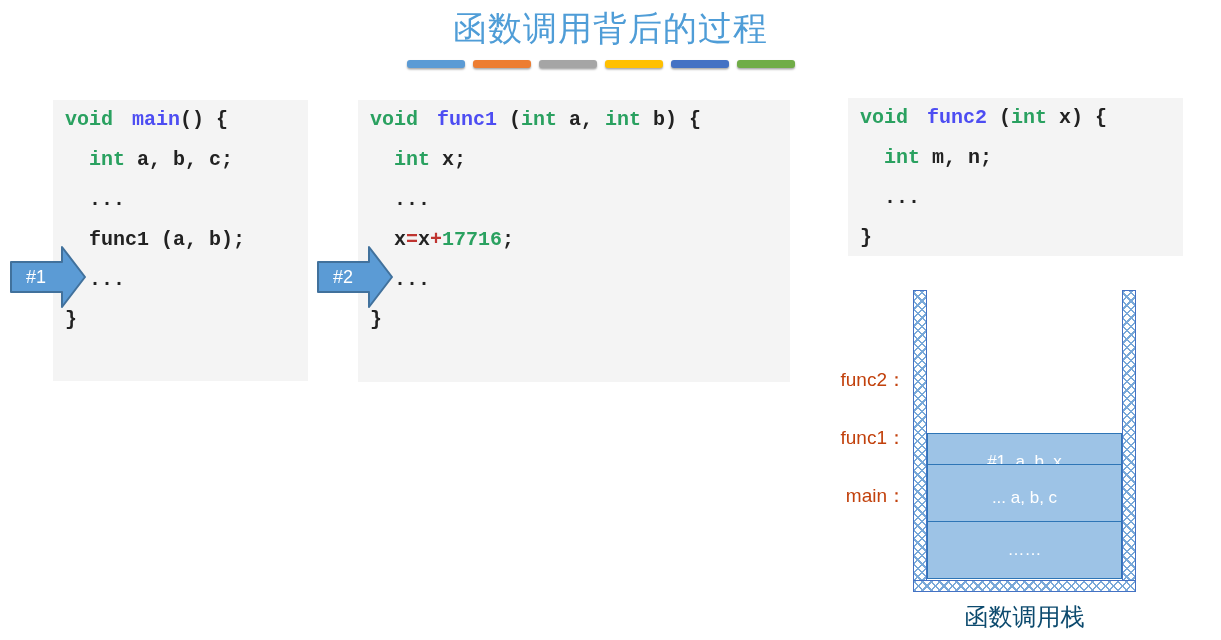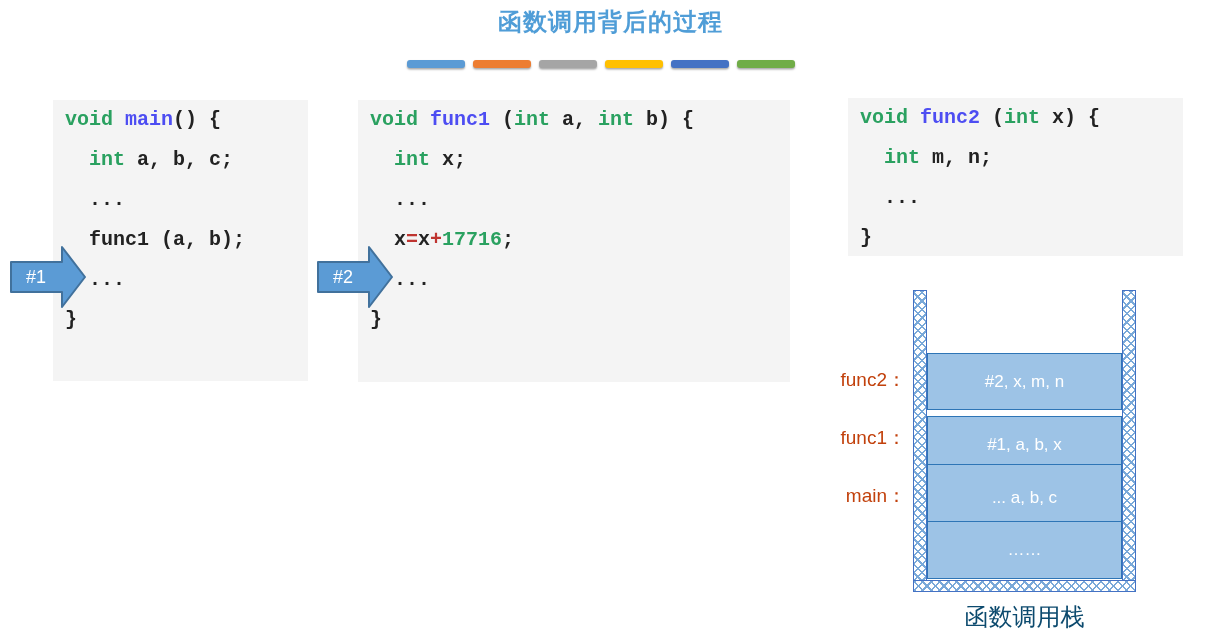--- a/index.html
+++ b/index.html
@@ -10,32 +10,32 @@
     --wall_border:#4472c4; --wall_pattern:#79a9d9;
   }
   *{margin:0;padding:0;box-sizing:border-box;}
   html,body{width:1221px;height:640px;background:#ffffff;overflow:hidden;
     font-family:"Liberation Sans",sans-serif;}
   .abs{position:absolute;}
   #slide{position:relative;width:1221px;height:640px;background:#fff;}
 
   
   #title{left:0;top:6px;width:1221px;text-align:center;
-    font-size:24px;font-weight:bold;color:var(--title);
+    font-size:34px;font-weight:normal;color:var(--title);
     font-family:"Liberation Serif",serif;letter-spacing:1px;}
   
   #bars{left:407px;top:60px;display:flex;gap:8px;}
   .bar{width:58px;height:8px;border-radius:3px;box-shadow:0 1.5px 2px rgba(0,0,0,0.35);}
 
   
   .code-panel{background:var(--code_bg);font-family:"Liberation Mono","DejaVu Sans Mono",monospace;
     font-weight:bold;font-size:20px;color:var(--code_text);padding:0 0 0 12px;}
   .code-line{height:40px;line-height:40px;white-space:pre;}
   .tok-kw{color:var(--code_keyword);margin-top:8px;}
-  .tok-fn{color:var(--code_function);}
+  .tok-fn{color:var(--code_function);margin-left:7px;}
   .tok-op{color:var(--code_operator);}
   .tok-num{color:var(--code_number);}
   .tok-pl{color:var(--code_text);}
   #code-main {left:53px; top:100px;width:255px;height:281px;}
   #code-func1{left:358px;top:100px;width:432px;height:282px;}
   #code-func2{left:848px;top:98px; width:335px;height:158px;}
 
   
   .step-arrow{width:76px;height:62px;}
   .step-arrow svg{display:block;width:76px;height:62px;}
@@ -51,21 +51,21 @@
       repeating-linear-gradient(45deg,  var(--wall_pattern) 0 1.6px, transparent 1.6px 6px),
       repeating-linear-gradient(135deg, var(--wall_pattern) 0 1.6px, transparent 1.6px 6px);
     border:1.5px solid var(--wall_border);}
   #wall-left {left:913px; top:290px;width:14px; height:302px;}
   #wall-right{left:1122px;top:290px;width:14px; height:302px;}
   #wall-bottom{left:913px;top:580px;width:223px;height:12px;}
   .stack-frame{left:927px;width:195px;background:var(--frame_fill);
     border:1.5px solid var(--frame_border);display:flex;align-items:center;justify-content:center;
     color:#ffffff;font-size:17px;}
   #frame-0{top:353px;height:57px;}
-  #frame-1{top:416px;height:57px;}
+  #frame-1{top:433px;height:57px;}
   #frame-2{top:464px;height:68px;}
   #frame-3{top:520.5px;height:58.5px;}
   .stack-label{width:72px;height:24px;line-height:24px;text-align:right;
     color:#c2410c;font-size:19px;left:834px;}
   #stack-label-0{top:368px;}
   #stack-label-1{top:426px;}
   #stack-label-2{top:484px;}
   #stack-caption{left:913px;top:601px;width:223px;text-align:center;
     font-family:"Liberation Serif",serif;font-size:24px;color:#0c4a6e;}
 </style>
@@ -119,21 +119,20 @@
     <svg viewBox="0 0 76 62">
       <polygon points="1,16 52,16 52,1 75,31 52,61 52,46 1,46"></polygon>
     </svg>
     <span class="arrow-label">#2</span>
   </div>
 
   <div id="wall-left" class="abs wall"></div>
   <div id="wall-right" class="abs wall"></div>
   <div id="wall-bottom" class="abs wall"></div>
 
-  <div id="frame-0" class="abs stack-frame">#2, x, m, n</div>
   <div id="frame-1" class="abs stack-frame">#1, a, b, x</div>
   <div id="frame-2" class="abs stack-frame">... a, b, c</div>
   <div id="frame-3" class="abs stack-frame">……</div>
 
   <div id="stack-label-0" class="abs stack-label">func2：</div>
   <div id="stack-label-1" class="abs stack-label">func1：</div>
   <div id="stack-label-2" class="abs stack-label">main：</div>
 
   <div id="stack-caption" class="abs">函数调用栈</div>
 

